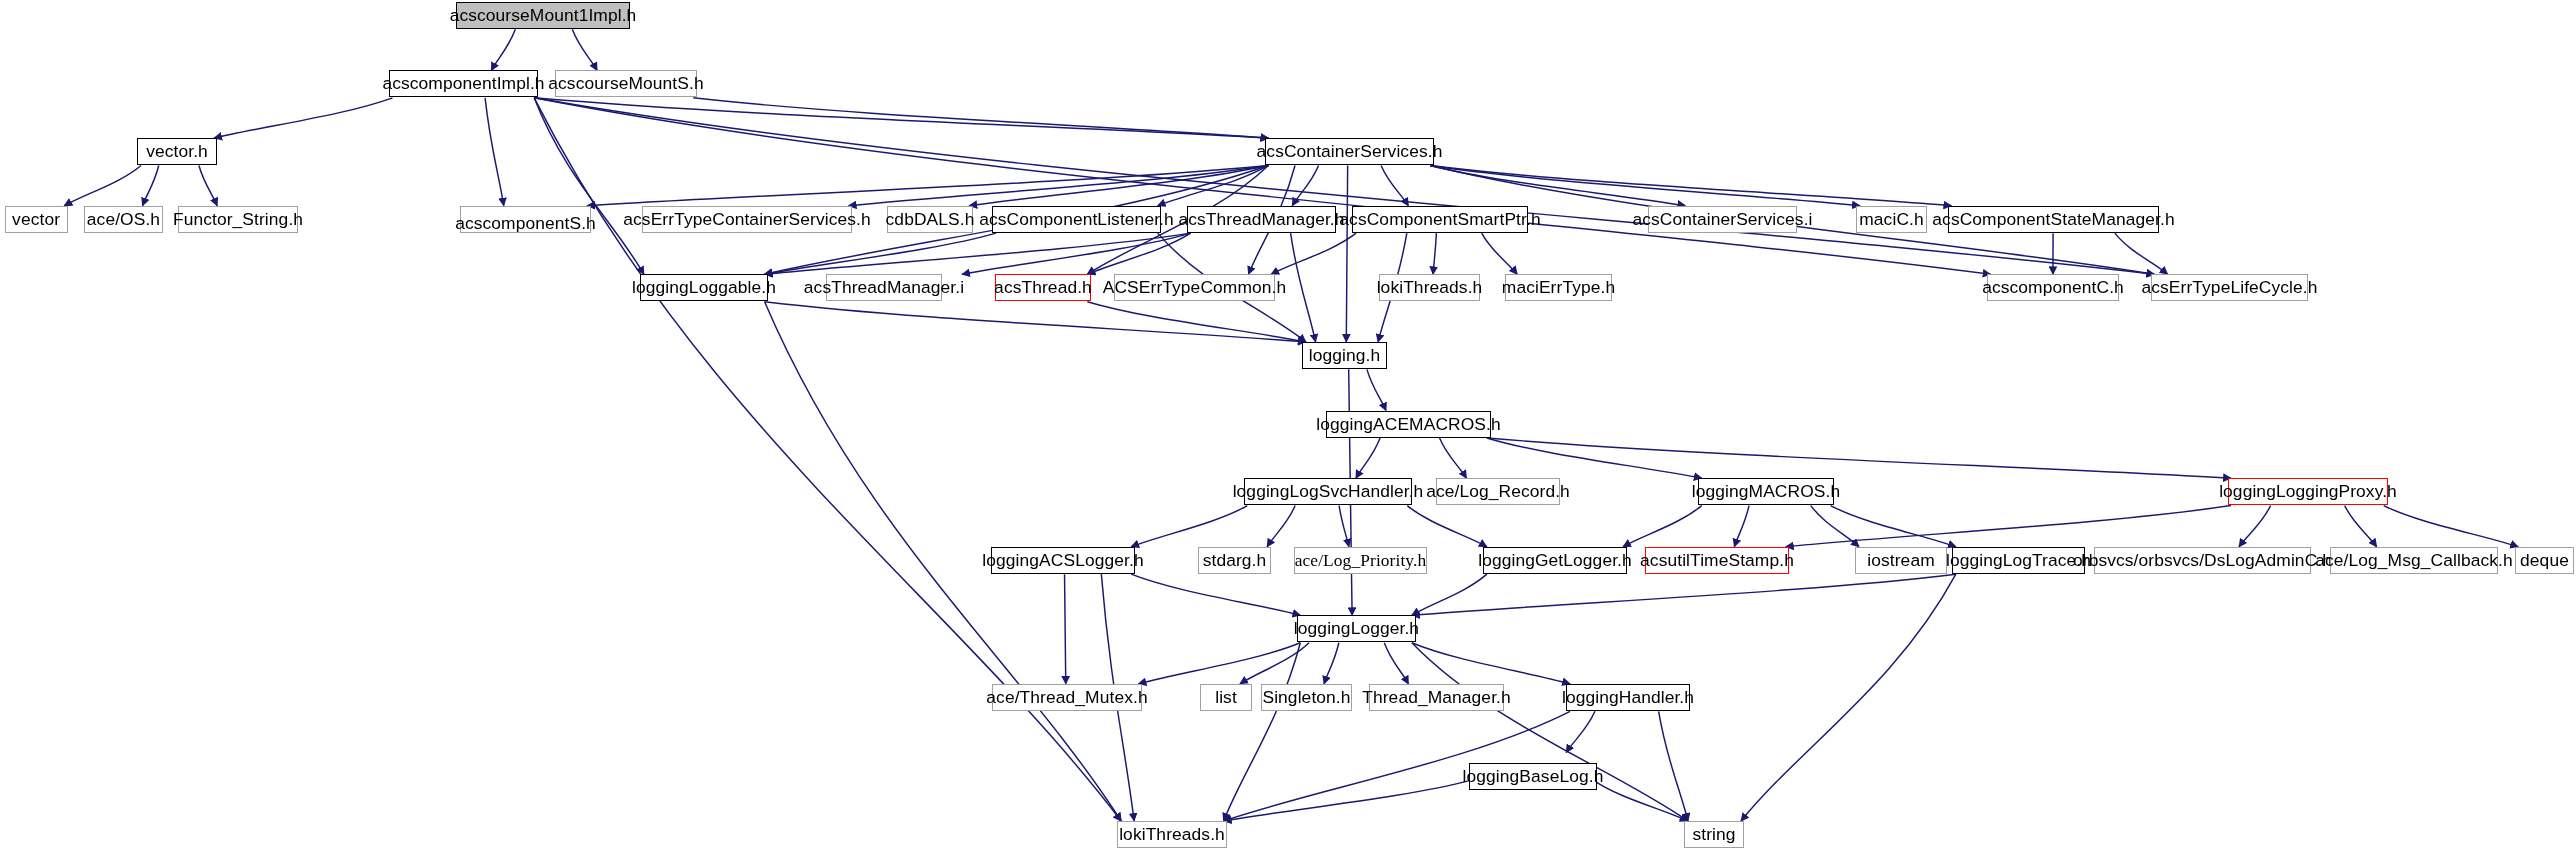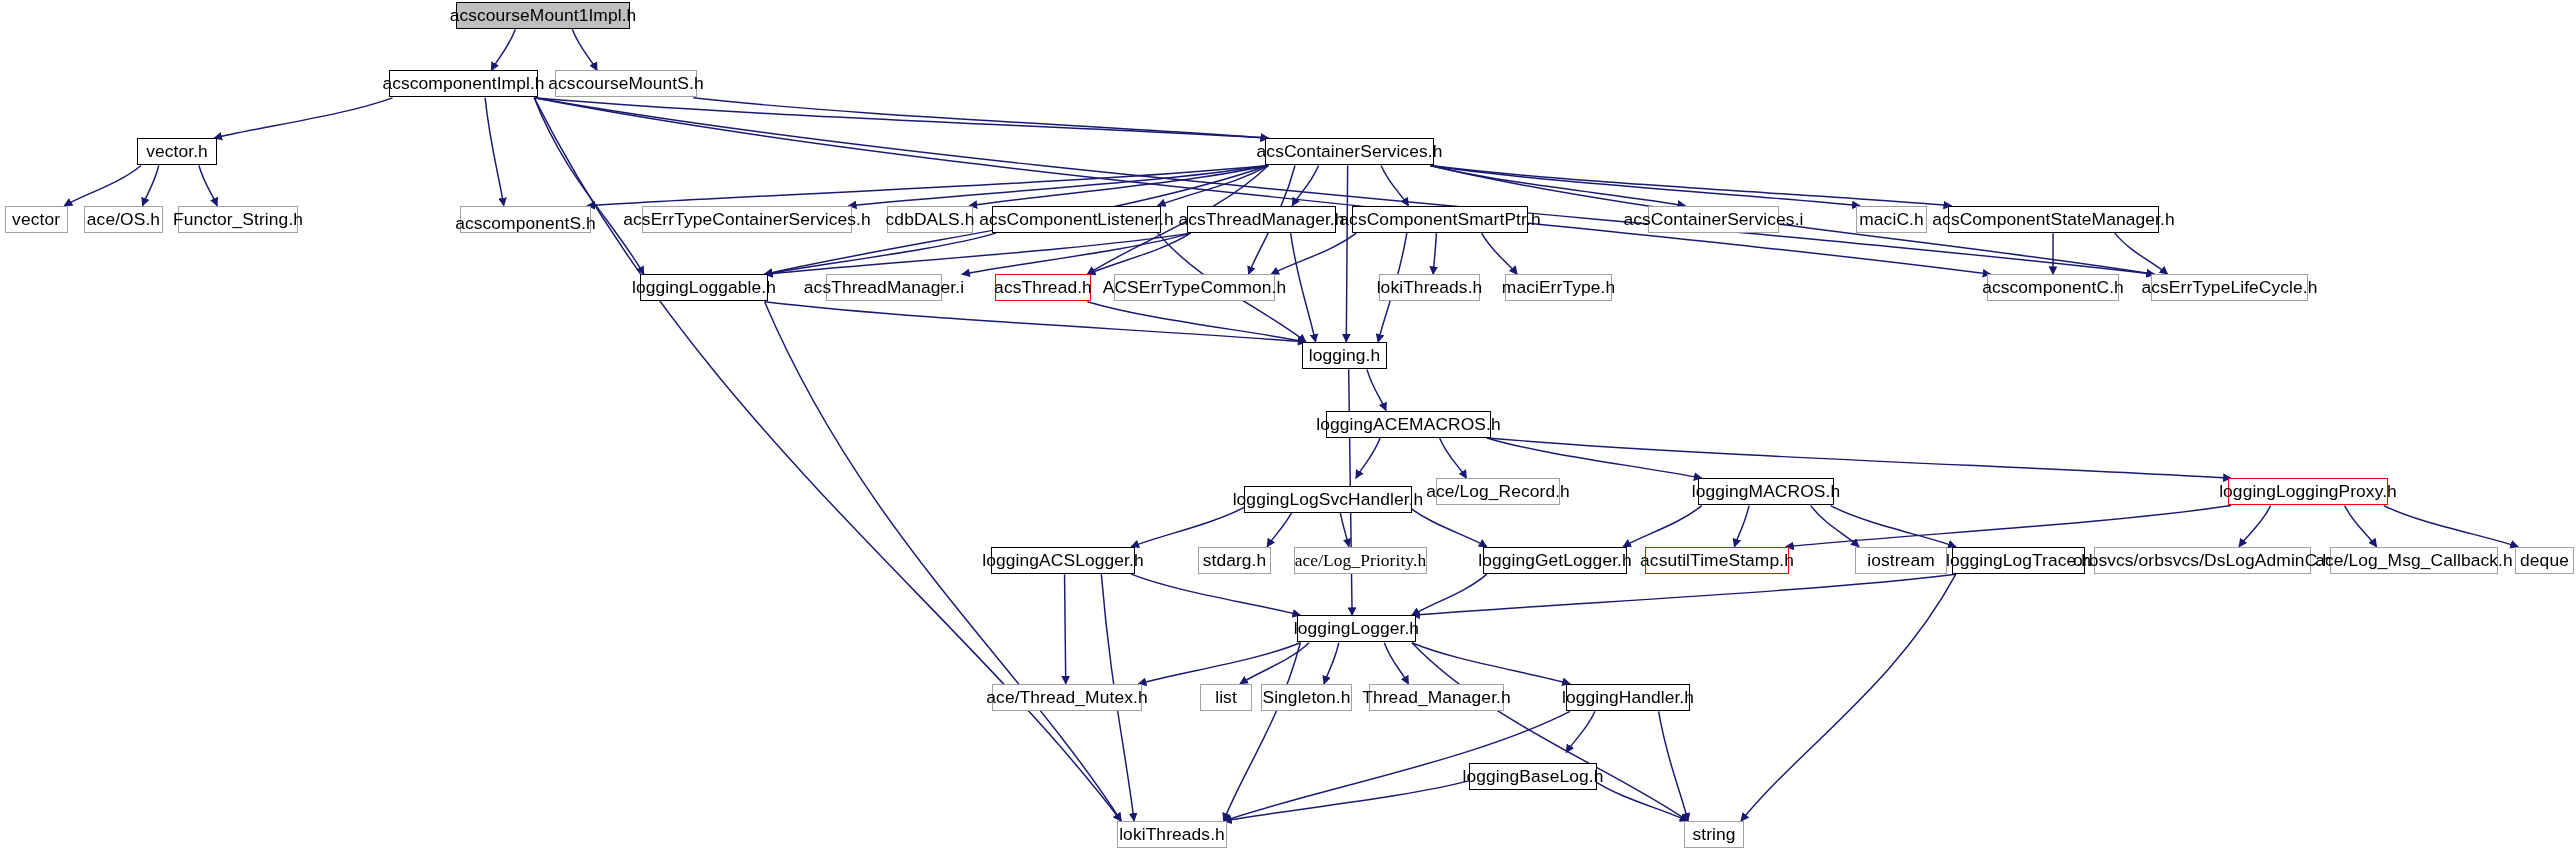--- a/index.html
+++ b/index.html
@@ -189,21 +189,21 @@
       </div>
       <div class="gnode strong" style="left: 992px; top: 206px; width: 169px;">
         <span class="lbl">acsComponentListener.h</span>
       </div>
       <div class="gnode strong" style="left: 1187px; top: 206px; width: 149px;">
         <span class="lbl">acsThreadManager.h</span>
       </div>
       <div class="gnode strong" style="left: 1352px; top: 206px; width: 176px;">
         <span class="lbl">acsComponentSmartPtr.h</span>
       </div>
-      <div class="gnode " style="left: 1648px; top: 206px; width: 131px;">
+      <div class="gnode " style="left: 1648px; top: 206px; width: 149px;">
         <span class="lbl">acsContainerServices.i</span>
       </div>
       <div class="gnode " style="left: 1856px; top: 206px; width: 71px;">
         <span class="lbl">maciC.h</span>
       </div>
       <div class="gnode strong" style="left: 1948px; top: 206px; width: 211px;">
         <span class="lbl">acsComponentStateManager.h</span>
       </div>
       <div class="gnode strong" style="left: 640px; top: 274px; width: 128px;">
         <span class="lbl">loggingLoggable.h</span>
@@ -228,21 +228,21 @@
       </div>
       <div class="gnode " style="left: 2151px; top: 274px; width: 157px;">
         <span class="lbl">acsErrTypeLifeCycle.h</span>
       </div>
       <div class="gnode strong" style="left: 1302px; top: 342px; width: 85px;">
         <span class="lbl">logging.h</span>
       </div>
       <div class="gnode strong" style="left: 1326px; top: 411px; width: 165px;">
         <span class="lbl">loggingACEMACROS.h</span>
       </div>
-      <div class="gnode strong" style="left: 1244px; top: 478px; width: 168px; margin-top: 8px;">
+      <div class="gnode strong" style="left: 1244px; top: 478px; width: 168px;">
         <span class="lbl">loggingLogSvcHandler.h</span>
       </div>
       <div class="gnode " style="left: 1436px; top: 478px; width: 124px;">
         <span class="lbl">ace/Log_Record.h</span>
       </div>
       <div class="gnode strong" style="left: 1698px; top: 478px; width: 136px;">
         <span class="lbl">loggingMACROS.h</span>
       </div>
       <div class="gnode red" style="left: 2228px; top: 478px; width: 160px;">
         <span class="lbl">loggingLoggingProxy.h</span>

